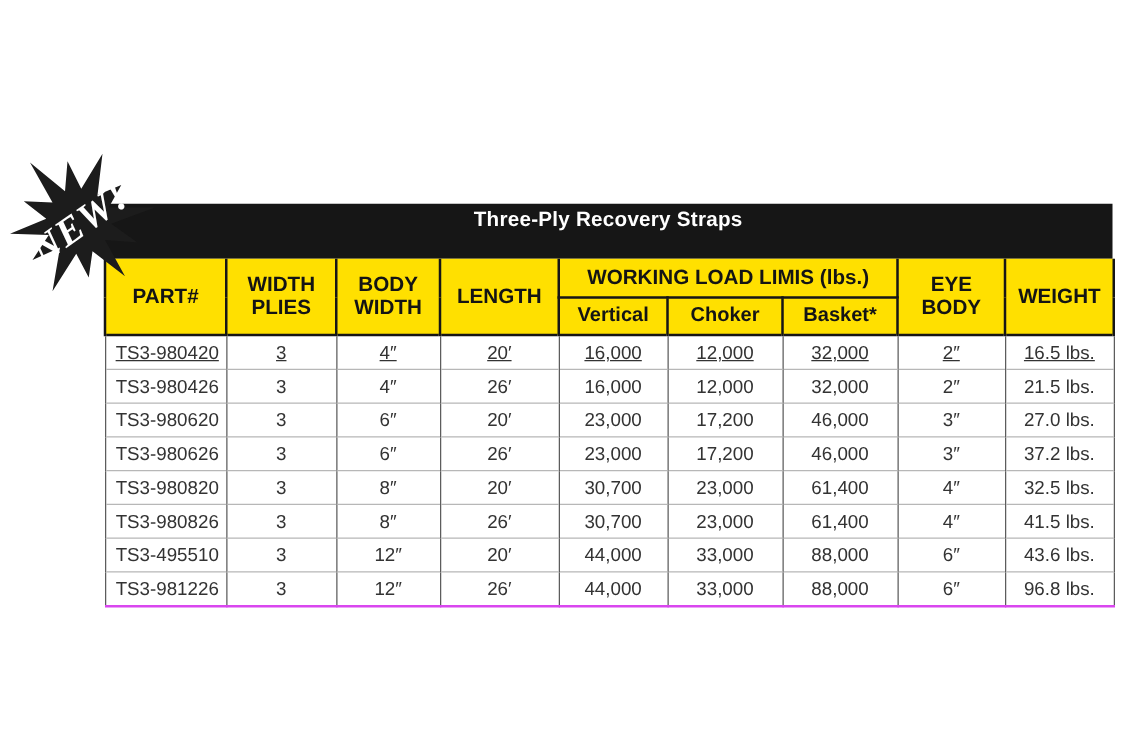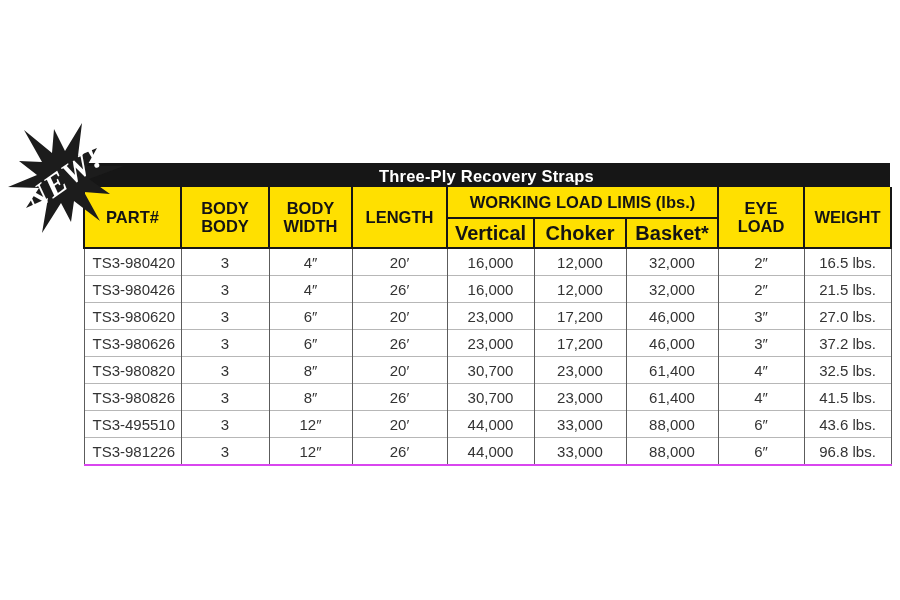--- a/index.html
+++ b/index.html
@@ -19,21 +19,21 @@
   
   .table-wrap {
     position: absolute;
     left: 83px;
     top: 163px;
     width: 807px;
   }
   .title-bar {
     box-sizing: border-box;
     width: 807px;
-    height: 24px;
+    height: 44px;
     background: #161616;
     color: #ffffff;
     font-weight: bold;
     font-size: 16.5px;
     line-height: 26px;
     text-align: center;
     letter-spacing: 0.2px;
   }
   table.straps {
     border-collapse: collapse;
@@ -51,39 +51,39 @@
     line-height: 1.12;
     text-align: center;
     vertical-align: middle;
     padding: 0 2px;
     border-left: 2px solid #161616;
     border-right: 2px solid #161616;
   }
   table.straps thead tr.h1 th { height: 30px; }
   table.straps thead th[rowspan] { height: 60px; }
   table.straps thead th.group { border-bottom: 2px solid #161616; margin-top: 16px; }
-  table.straps thead tr.h2 th { height: 28px; font-size: 20px; }
+  table.straps thead tr.h2 th { height: 28px; font-size: 16px; }
   table.straps thead { border-bottom: 2px solid #161616; }
 
   
   table.straps tbody td {
     background: #ffffff;
     color: #333333;
     font-size: 15px;
     height: 26px;
     text-align: center;
     vertical-align: middle;
     border-left: 1px solid #5c5c5c;
     border-right: 1px solid #5c5c5c;
     border-top: 1px solid #b7b7b7;
     padding: 0 2px;
     white-space: nowrap;
     overflow: hidden;
   }
-  table.straps tbody tr:first-child td { border-top: none; }
+  table.straps tbody tr:first-child td { border-top: none; text-decoration: underline; }
   table.straps tbody td.part {
     text-align: left;
     padding-left: 8px;
   }
   table.straps { border-bottom: 2px solid #d946ef; }
 
   
   .burst {
     position: absolute;
     left: 0;
@@ -118,25 +118,25 @@
         <col style="width:95px">
           <col style="width:87px">
           <col style="width:92px">
         <col style="width:92px">
           <col style="width:86px">
           <col style="width:87px">
       </colgroup>
       <thead>
         <tr class="h1">
           <th rowspan="2">PART#</th>
-          <th rowspan="2">BODY BODY</th>
+          <th rowspan="2">WIDTH PLIES</th>
           <th rowspan="2">BODY WIDTH</th>
           <th rowspan="2">LENGTH</th>
           <th colspan="3" class="group">WORKING LOAD LIMIS (lbs.)</th>
-          <th rowspan="2">EYE LOAD</th>
+          <th rowspan="2">EYE BODY</th>
           <th rowspan="2">WEIGHT</th>
         </tr>
         <tr class="h2">
           <th>Vertical</th>
           <th>Choker</th>
           <th>Basket*</th>
         </tr>
       </thead>
       <tbody id="tbody">
           <tr>

